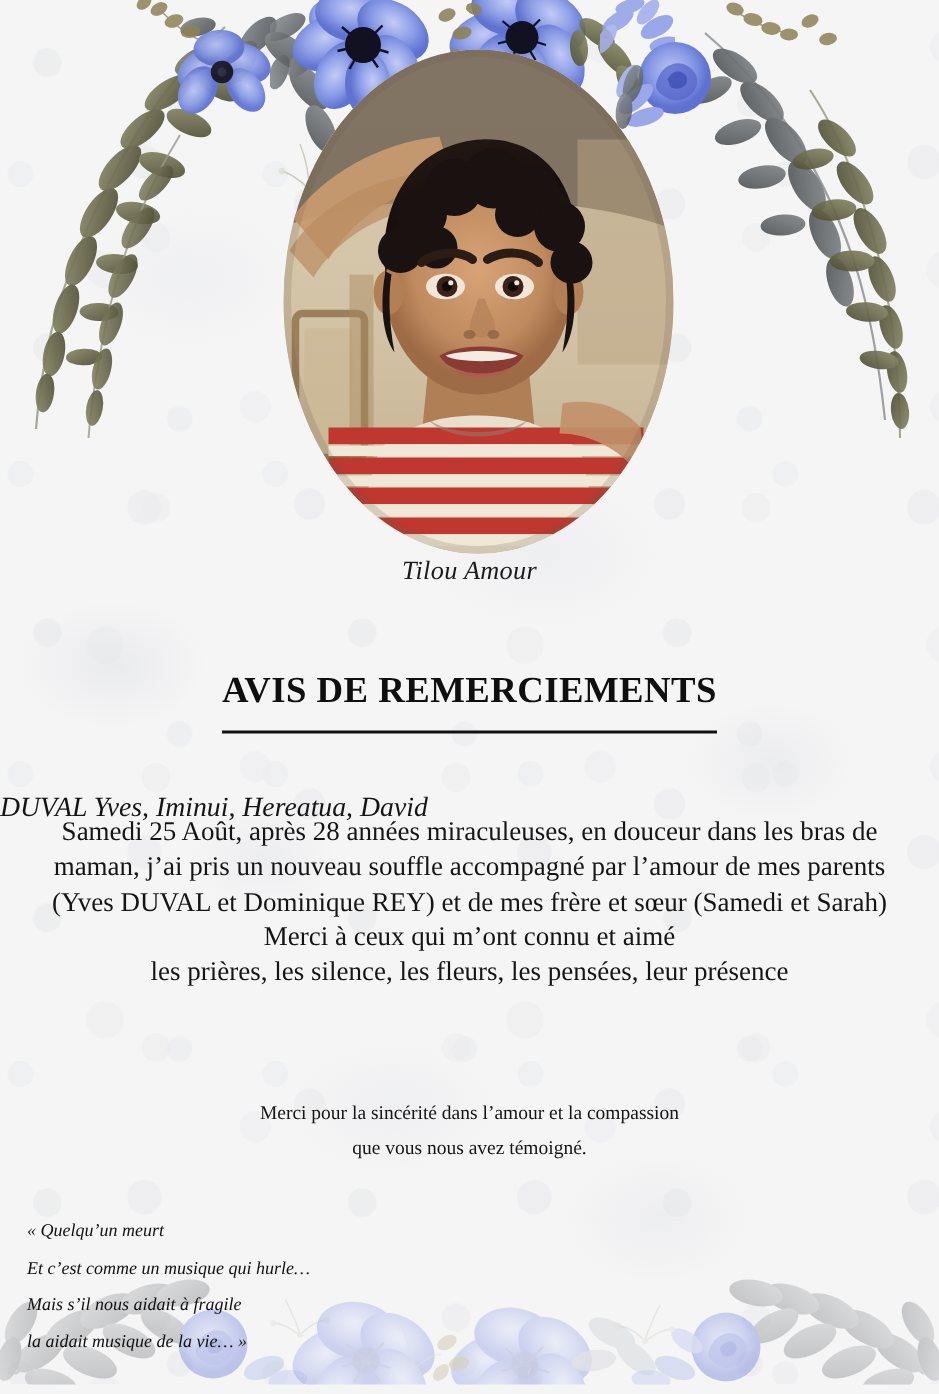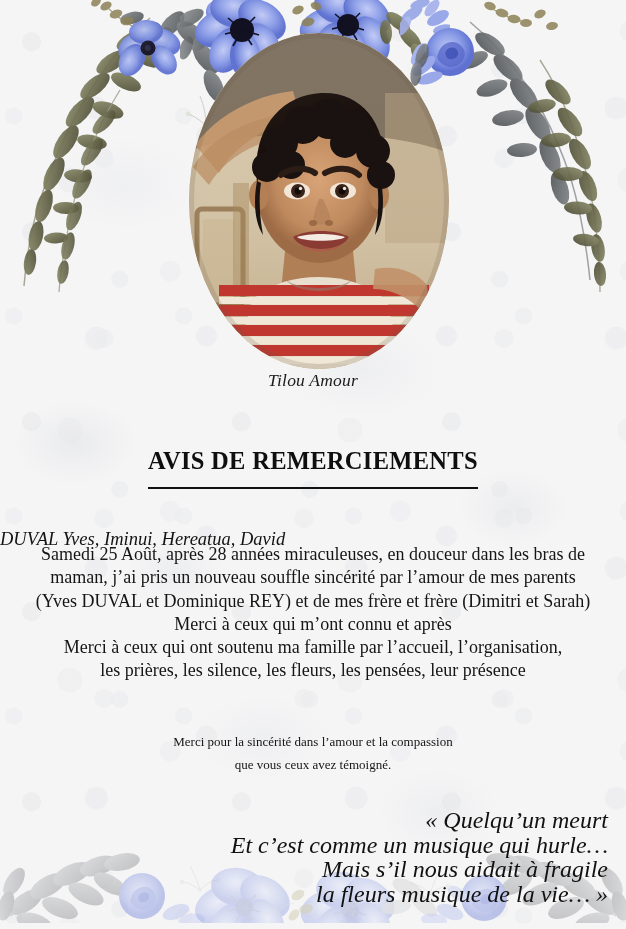--- a/index.html
+++ b/index.html
@@ -121,23 +121,23 @@
     text-align: center;
     font-size: 13px;
     line-height: 23.3px;
     color: #151515;
   }
   #quote-block {
     position: absolute;
     left: 18px;
     right: 18px;
     top: 808px;
-    text-align: right;
+    text-align: left;
     font-style: italic;
-    font-size: 24px;
+    font-size: 12px;
     line-height: 24.5px;
     color: #111;
   }
   .line { display: block; white-space: pre; }
 </style>
 </head>
 <body>
 
 <div id="card">
 
@@ -524,30 +524,29 @@
   <div id="caption-name">Tilou Amour</div>
 
   <div id="title-wrap">
     <span id="title">AVIS DE REMERCIEMENTS</span>
   </div>
 
   <div id="names">DUVAL Yves, Iminui, Hereatua, David</div>
 
   <div id="body-block">
     <span class="line">Samedi 25 Août, après 28 années miraculeuses, en douceur dans les bras de</span>
-    <span class="line">maman, j’ai pris un nouveau souffle sincérité par l’amour de mes parents</span>
-    <span class="line">(Yves DUVAL et Dominique REY) et de mes frère et frère (Dimitri et Sarah)</span>
-    <span class="line">Merci à ceux qui m’ont connu et après</span>
-    <span class="line">Merci à ceux qui ont soutenu ma famille par l’accueil, l’organisation,</span>
+    <span class="line">maman, j’ai pris un nouveau souffle accompagné par l’amour de mes parents</span>
+    <span class="line">(Yves DUVAL et Dominique REY) et de mes frère et sœur (Samedi et Sarah)</span>
+    <span class="line">Merci à ceux qui m’ont connu et aimé</span>
     <span class="line">les prières, les silence, les fleurs, les pensées, leur présence</span>
   </div>
 
   <div id="thanks-block">
     <span class="line">Merci pour la sincérité dans l’amour et la compassion</span>
-    <span class="line">que vous ceux avez témoigné.</span>
+    <span class="line">que vous nous avez témoigné.</span>
   </div>
 
   <div class="floral" style="left:0;top:820px;width:300px;height:109px;opacity:.55;">
     <svg width="300" height="109" viewBox="0 0 300 109">
       <defs>
         <linearGradient id="pgry1" x1="0" y1="0" x2="1" y2="1">
           <stop offset="0%" stop-color="#c6c7c9"></stop>
             <stop offset="100%" stop-color="#98999b"></stop>
         </linearGradient>
         <radialGradient id="pblu1" cx="45%" cy="40%">
@@ -707,16 +706,16 @@
           <circle cx="12" cy="64" r="2.2"></circle>
           <circle cx="30" cy="74" r="2"></circle>
       </g>
     </svg>
   </div>
 
   <div id="quote-block">
     <span class="line">« Quelqu’un meurt</span>
     <span class="line">Et c’est comme un musique qui hurle…</span>
     <span class="line">Mais s’il nous aidait à fragile</span>
-    <span class="line">la fleurs musique de la vie… »</span>
+    <span class="line">la aidait musique de la vie… »</span>
   </div>
 
 </div>
 
 </body></html>

